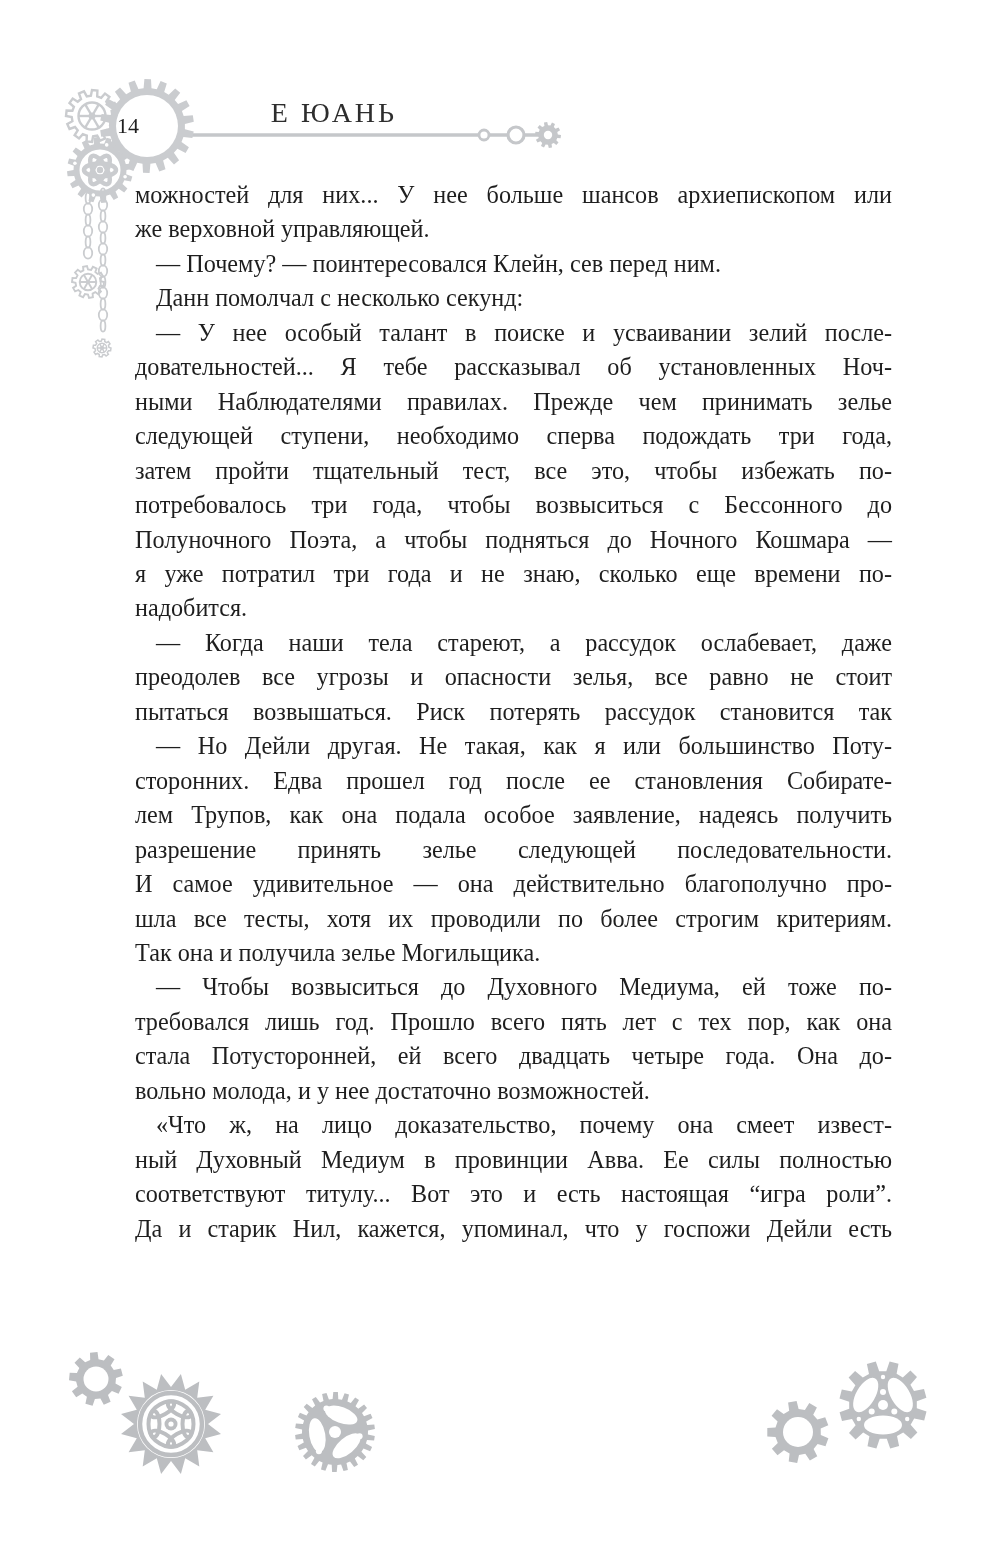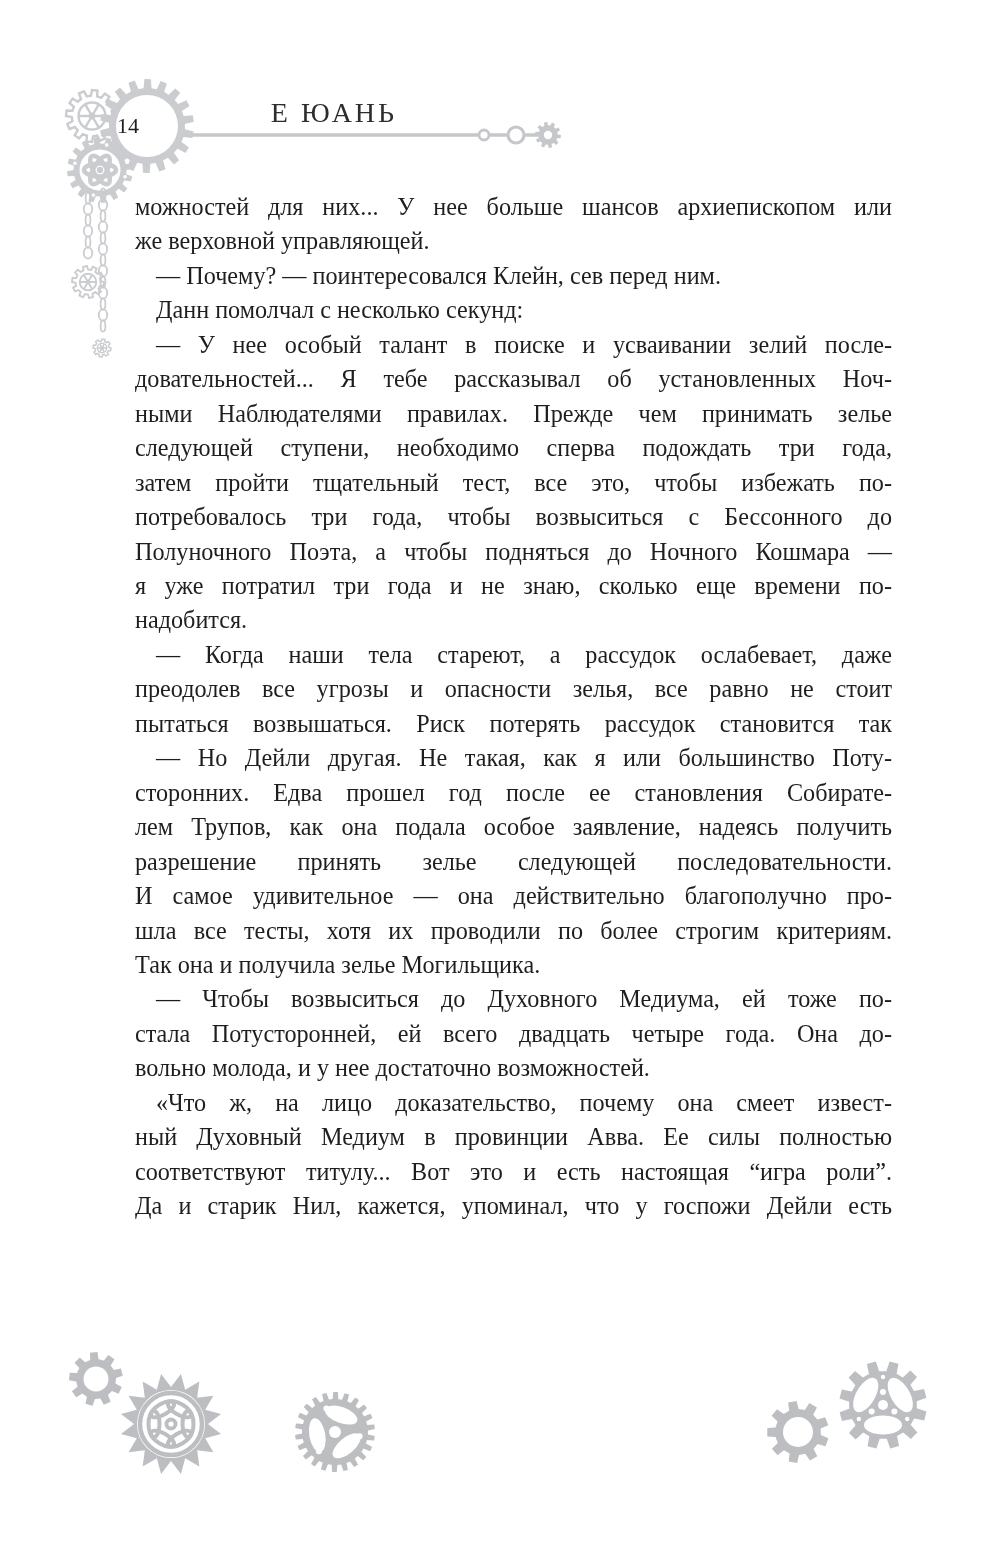--- a/index.html
+++ b/index.html
@@ -21,21 +21,21 @@
     color:var(--title,#2d2d2d);z-index:2;
   }
   .decor-svg{position:absolute;z-index:1;}
   #rule-svg{left:0;top:115px;}
   #decor-top-left{left:0;top:58px;}
   #decor-bottom-left{left:30px;top:1335px;}
   #decor-bottom-right{left:740px;top:1350px;}
   
   #text-block{
     position:absolute;left:135px;top:178px;width:757px;z-index:2;
-    font-size:24.2px;line-height:34.45px;color:var(--text,#1e1e1e);margin-top:12px;
+    font-size:24.2px;line-height:34.45px;color:var(--text,#1e1e1e);
   }
   .para{margin:0;padding:0;}
   .line{text-align:justify;text-align-last:justify;white-space:normal;}
   .line.last{text-align-last:left;}
   .line.ind{text-indent:21px;}
 </style>
 </head>
 <body>
 
 <div class="page">
@@ -163,20 +163,21 @@
         <div class="line ind">— Но Дейли другая. Не такая, как я или большинство Поту-</div>
         <div class="line">сторонних. Едва прошел год после ее становления Собирате-</div>
         <div class="line">лем Трупов, как она подала особое заявление, надеясь получить</div>
         <div class="line">разрешение принять зелье следующей последовательности.</div>
         <div class="line">И самое удивительное — она действительно благополучно про-</div>
         <div class="line">шла все тесты, хотя их проводили по более строгим критериям.</div>
         <div class="line last">Так она и получила зелье Могильщика.</div>
       </div>
       <div class="para">
         <div class="line ind">— Чтобы возвыситься до Духовного Медиума, ей тоже по-</div>
+        <div class="line">требовался лишь год. Прошло всего пять лет с тех пор, как она</div>
         <div class="line">стала Потусторонней, ей всего двадцать четыре года. Она до-</div>
         <div class="line last">вольно молода, и у нее достаточно возможностей.</div>
       </div>
       <div class="para">
         <div class="line ind">«Что ж, на лицо доказательство, почему она смеет извест-</div>
         <div class="line">ный Духовный Медиум в провинции Авва. Ее силы полностью</div>
         <div class="line">соответствуют титулу... Вот это и есть настоящая “игра роли”.</div>
         <div class="line">Да и старик Нил, кажется, упоминал, что у госпожи Дейли есть</div>
       </div>
     </main>

